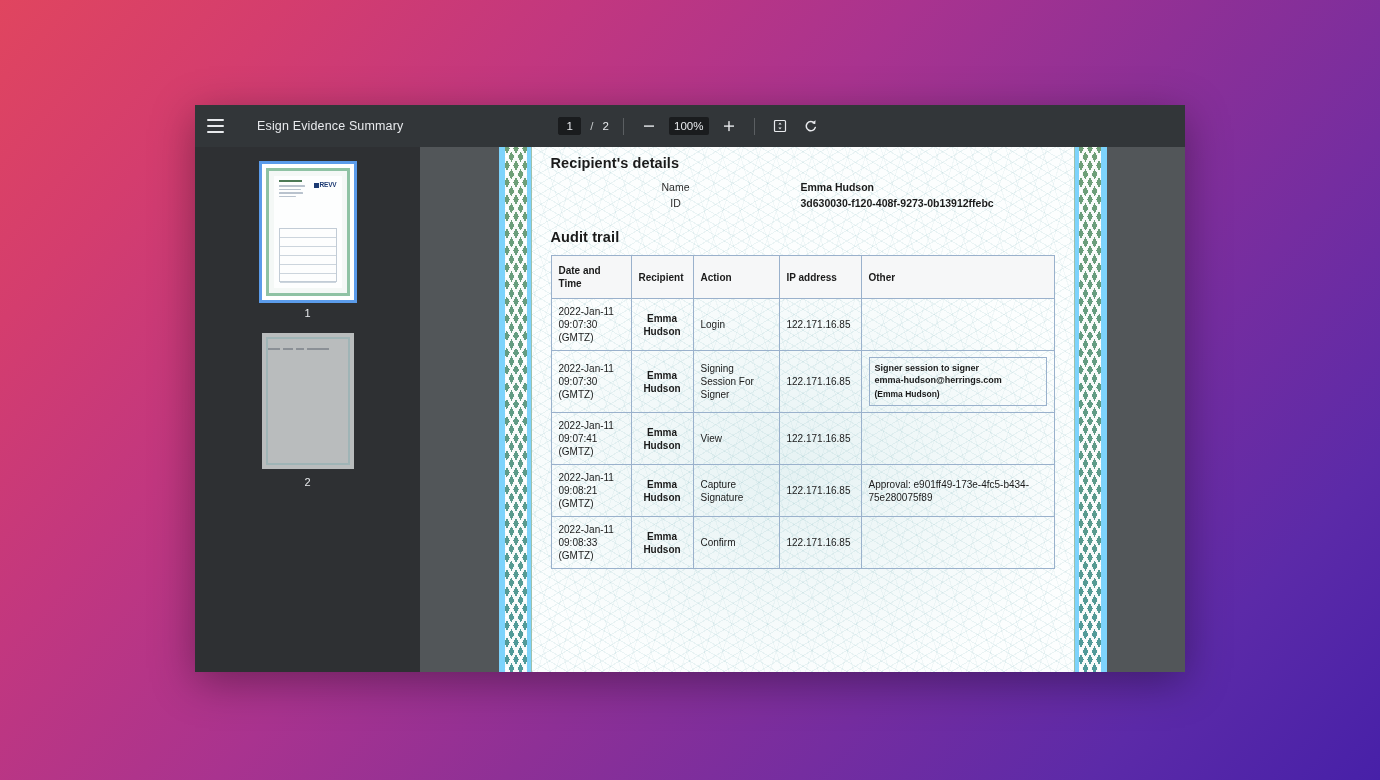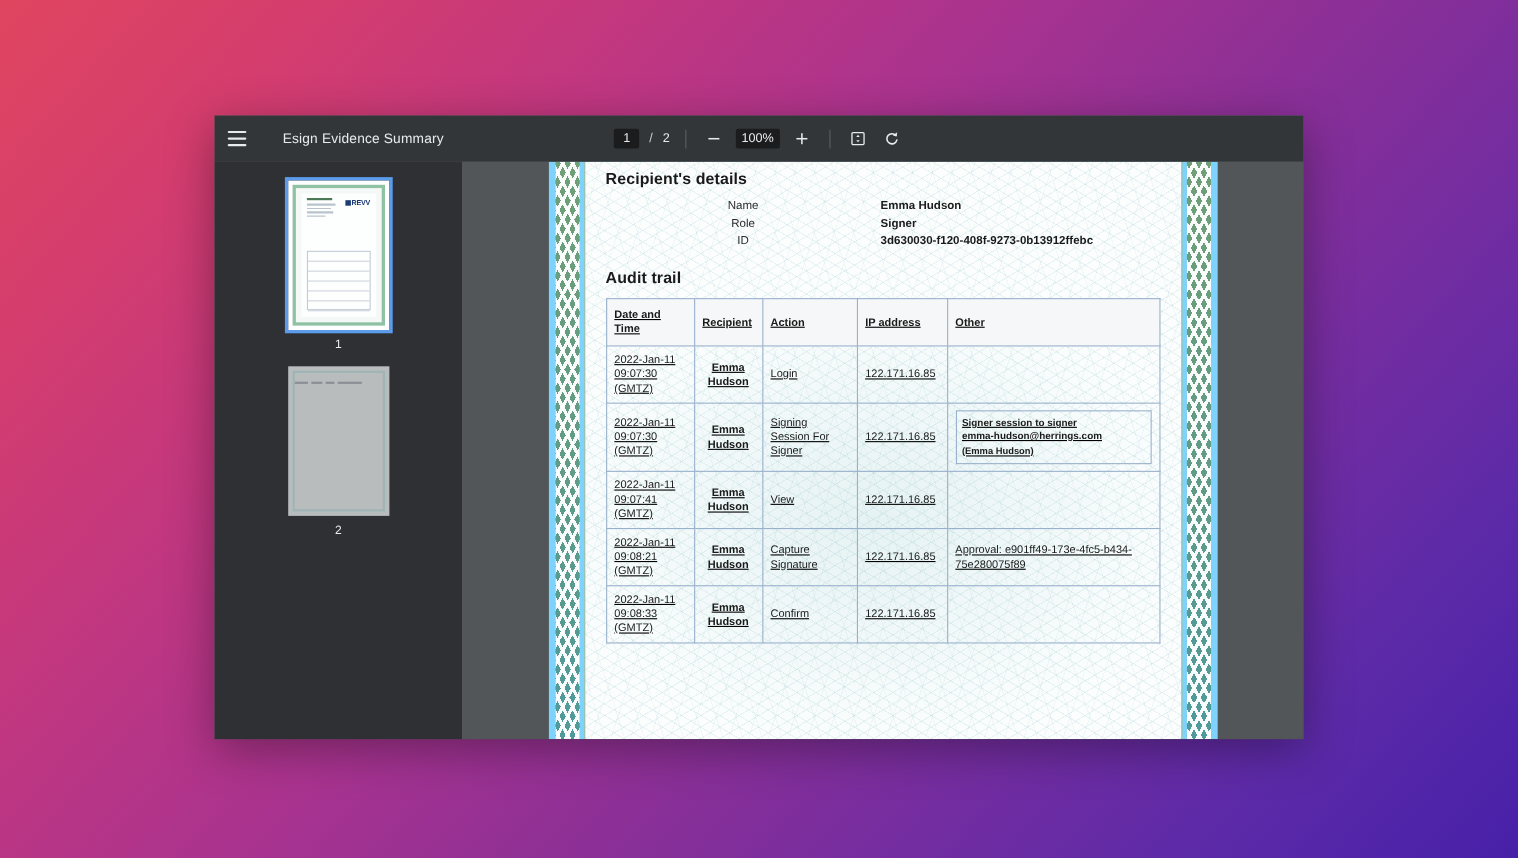--- a/index.html
+++ b/index.html
@@ -287,21 +287,20 @@
   .kv-label { width: 250px; color: #2b2b2b; }
   .kv-value { font-weight: bold; color: #1a1a1a; }
 
   .sec-title.audit { margin-top: 18px; margin-bottom: 10px; }
 
   table.audit-table {
     width: 100%;
     border-collapse: collapse;
     background: transparent;
     table-layout: fixed;
-    text-decoration: underline;
   }
   table.audit-table th,
   table.audit-table td {
     border: 1px solid #9ab1cc;
     vertical-align: middle;
     padding: 6px 7px;
     font-size: 10px;
     line-height: 13px;
     color: #1a1a1a;
   }
@@ -454,24 +453,20 @@
 
           <div class="page-content">
 
             <div class="sec-title">Recipient's details</div>
 
             <div class="kv">
               <div class="kv-label">Name</div>
               <div class="kv-value">Emma Hudson</div>
             </div>
             <div class="kv">
-              <div class="kv-label">Role</div>
-              <div class="kv-value">Signer</div>
-            </div>
-            <div class="kv">
               <div class="kv-label">ID</div>
               <div class="kv-value">3d630030-f120-408f-9273-0b13912ffebc</div>
             </div>
 
             <div class="sec-title audit">Audit trail</div>
 
             <table class="audit-table">
               <colgroup>
                 <col class="col-date">
                   <col class="col-recip">

